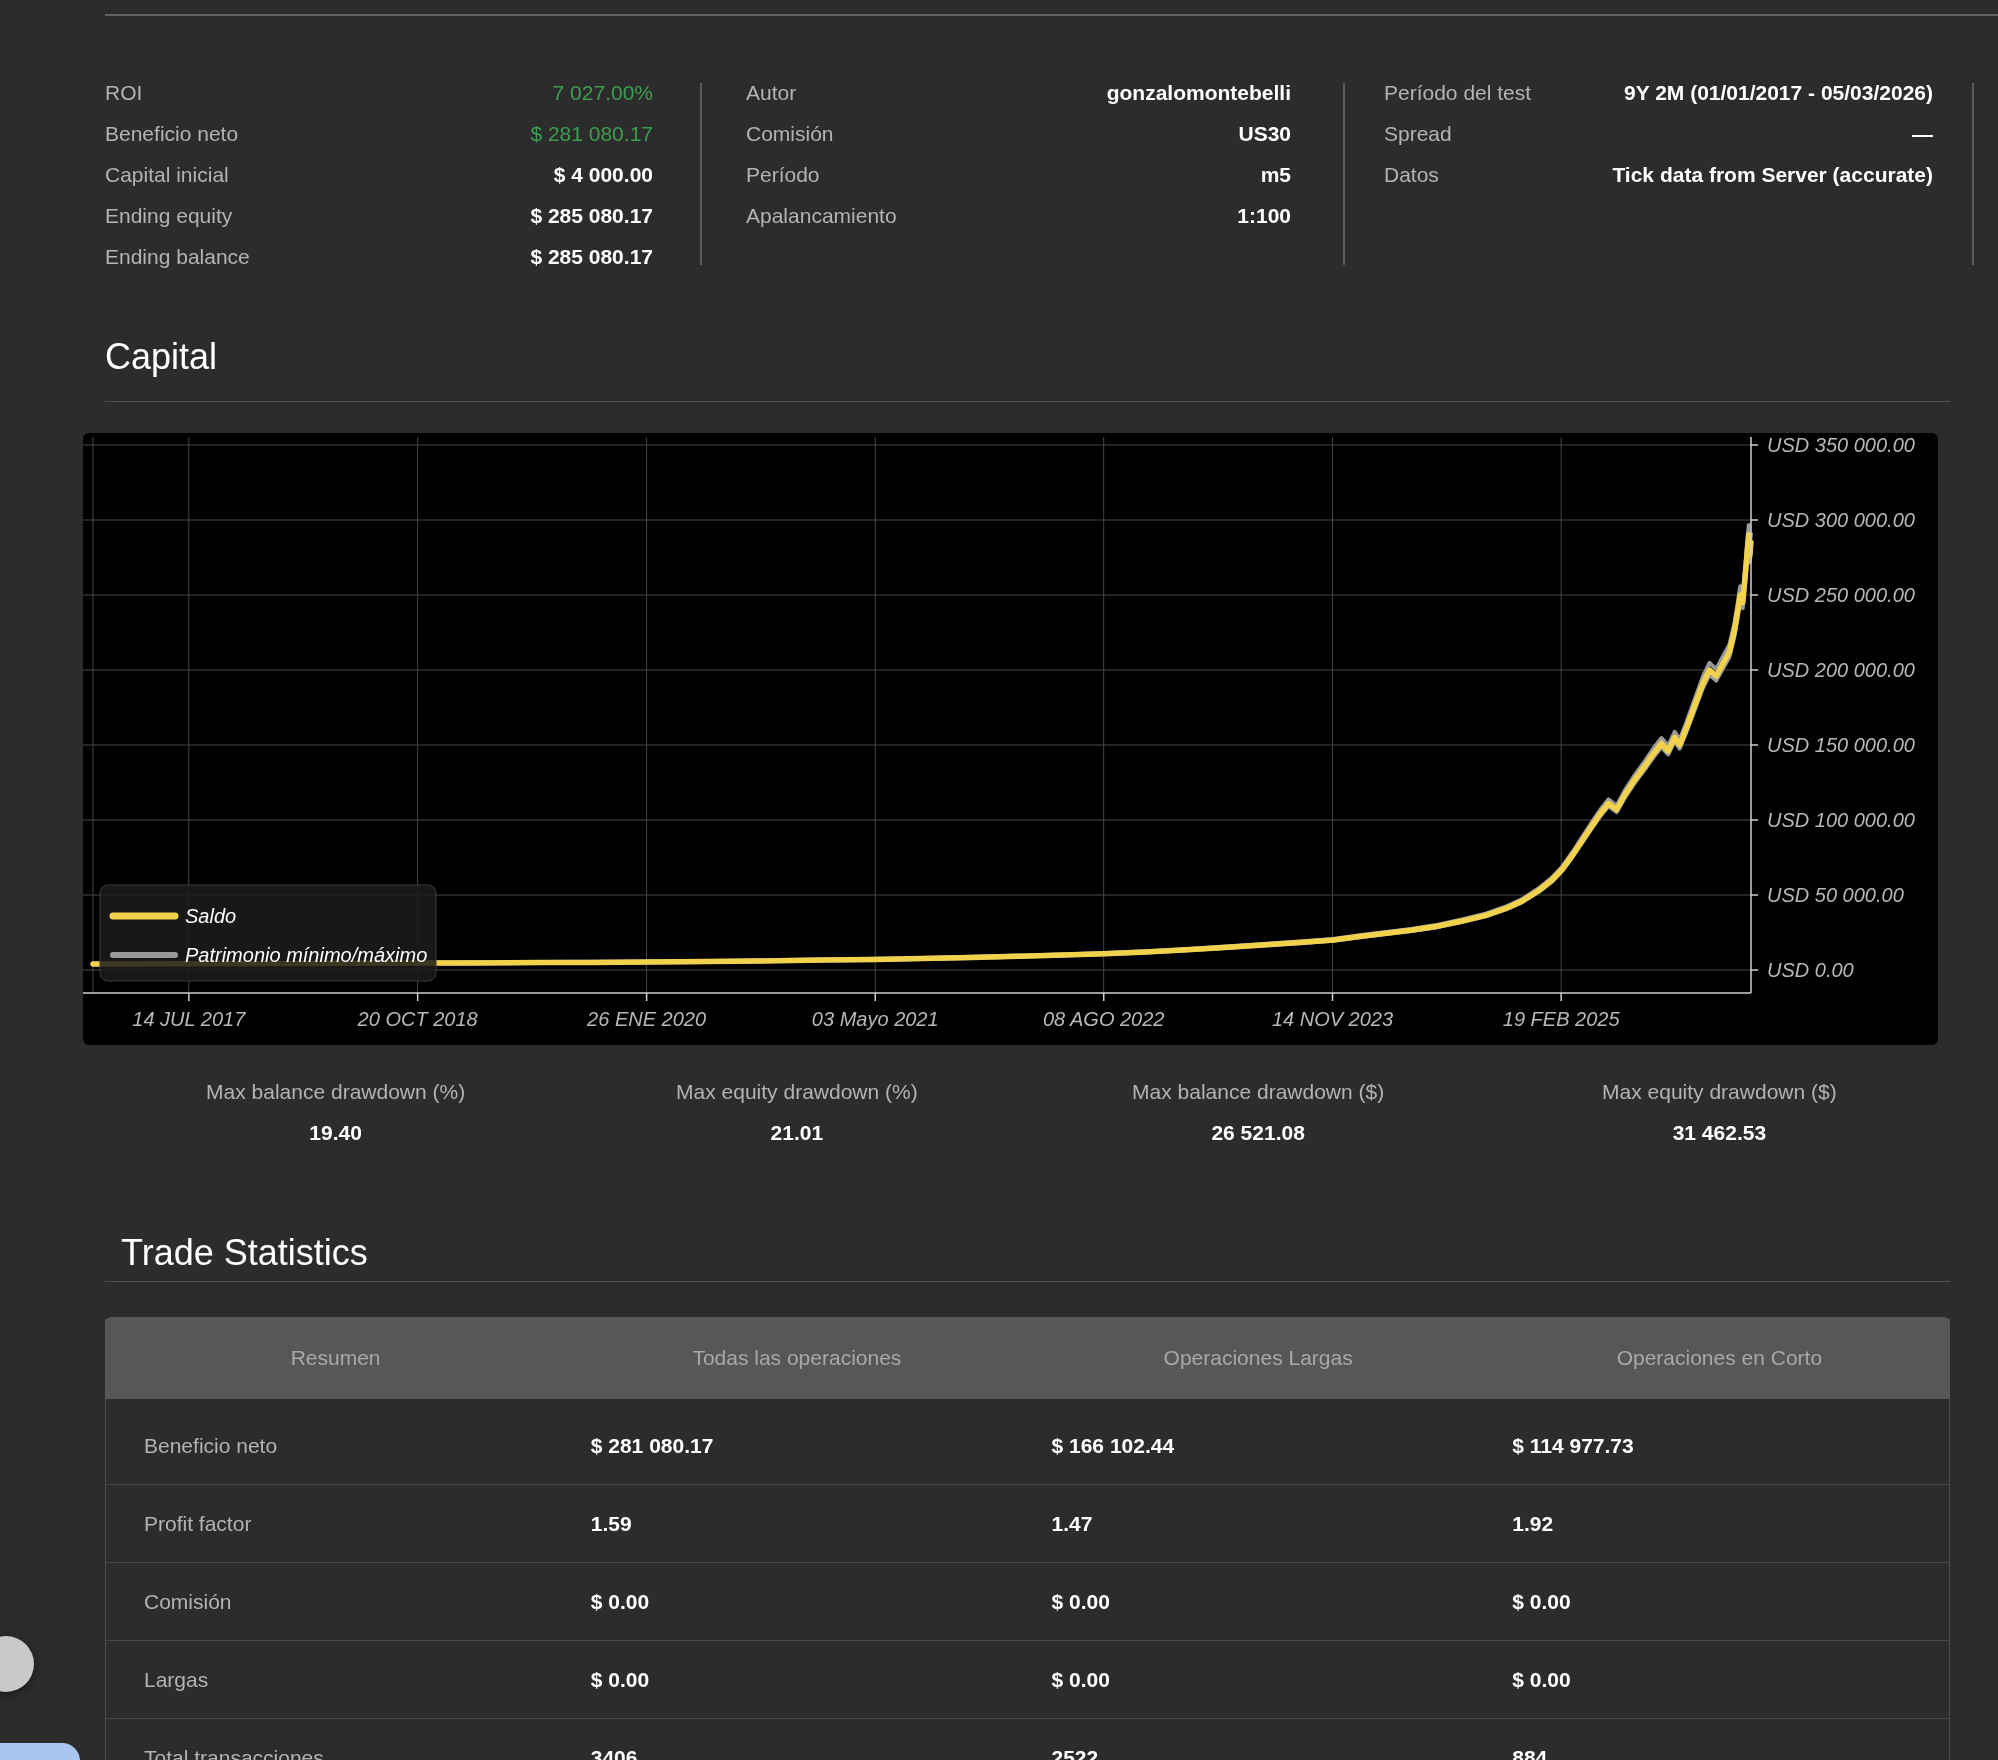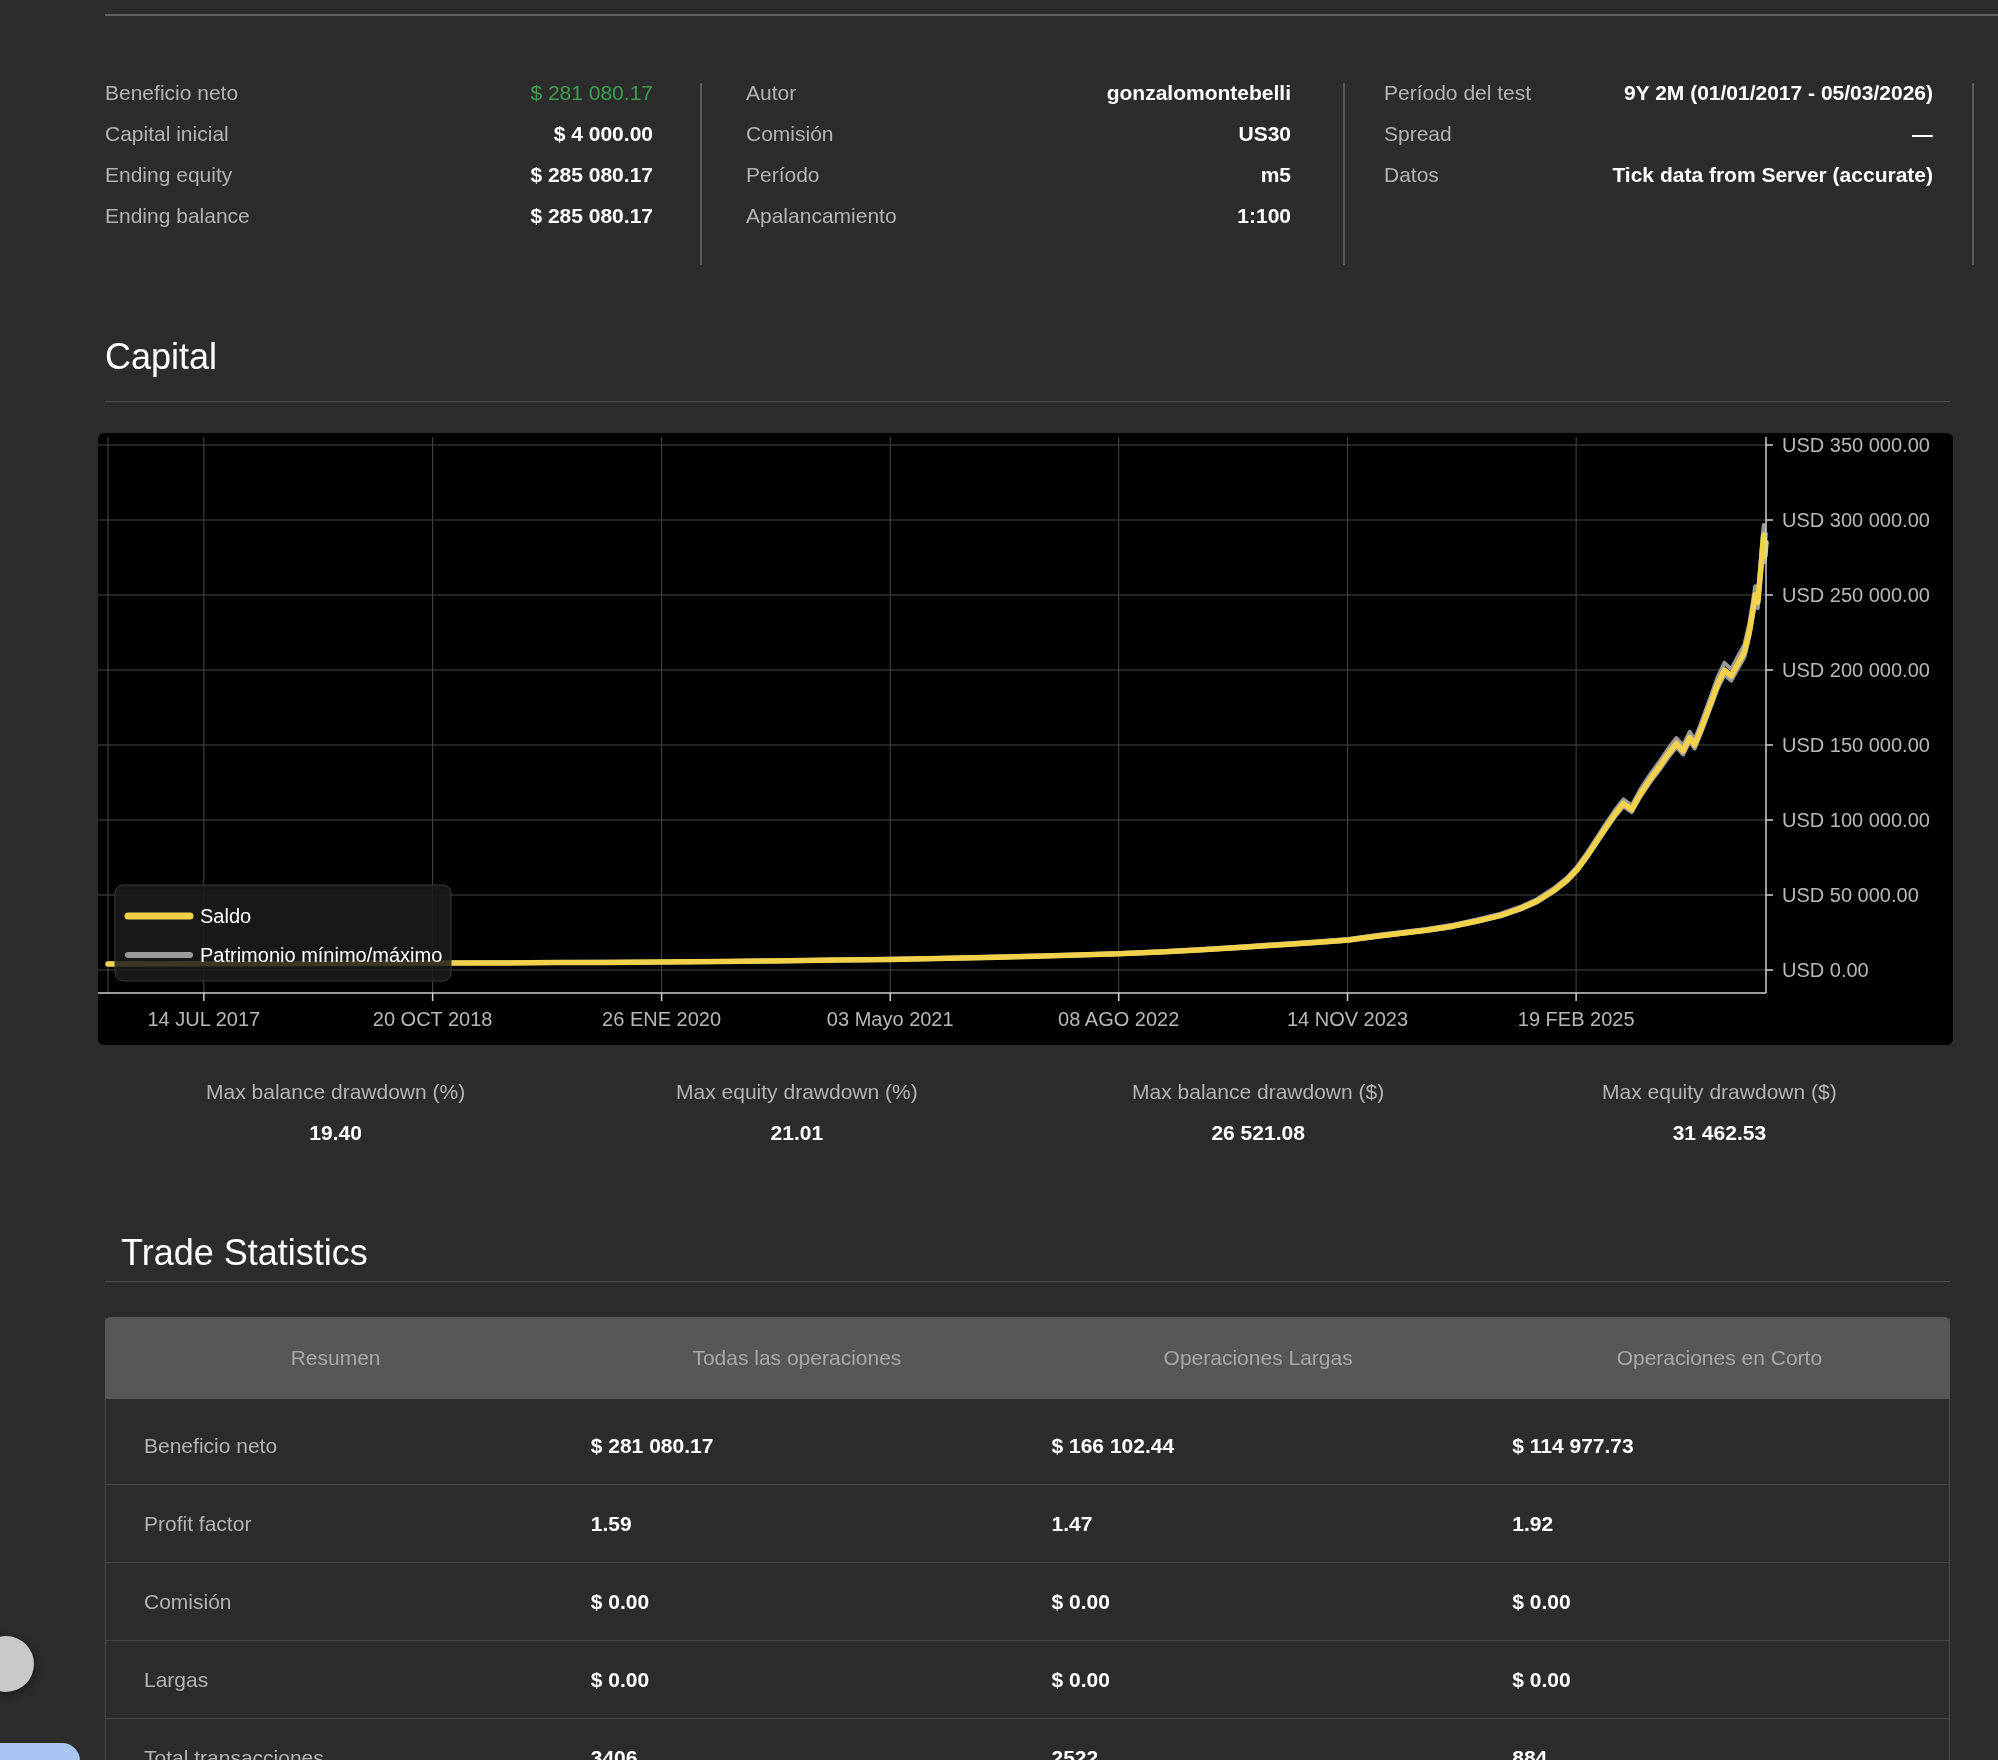--- a/index.html
+++ b/index.html
@@ -21,21 +21,21 @@
 
   
   .sec-title{position:absolute;left:105px;color:#ffffff;font-size:36px;font-weight:400;}
   #capital-title{top:336px;}
   #trade-title{top:1216px;}
   .hrule{position:absolute;left:105px;width:1845px;height:1px;background:#4f4f4f;}
   #capital-rule{top:401px;}
   #trade-rule{top:1281px;}
 
   
-  .chart-wrap{position:absolute;left:98px;top:433px;width:1855px;height:612px;}
+  .chart-wrap{position:absolute;left:83px;top:433px;width:1855px;height:612px;font-style:italic;}
   svg text{font-family:"Liberation Sans", sans-serif;}
   .ylab{fill:#b8b8b8;font-size:20px;}
   .xlab{fill:#b8b8b8;font-size:20px;text-anchor:middle;}
   .leg-text{fill:#ffffff;font-size:20px;}
 
   
   .dd-row{position:absolute;left:105px;top:1080px;width:1845px;display:flex;}
   .dd-cell{width:25%;text-align:center;}
   .dd-label{color:#b3b3b3;font-size:21px;}
   .dd-value{color:#ffffff;font-size:21px;font-weight:700;margin-top:17px;}
@@ -58,20 +58,24 @@
 </style>
 </head>
 <body>
 
 <div class="page">
 
   <div class="top-rule"></div>
 
   <section>
     <div class="summary-col col1">
+        <div class="srow">
+          <span class="skey">ROI</span>
+          <span class="sval green">7 027.00%</span>
+        </div>
         <div class="srow">
           <span class="skey">Beneficio neto</span>
           <span class="sval green">$ 281 080.17</span>
         </div>
         <div class="srow">
           <span class="skey">Capital inicial</span>
           <span class="sval">$ 4 000.00</span>
         </div>
         <div class="srow">
           <span class="skey">Ending equity</span>

